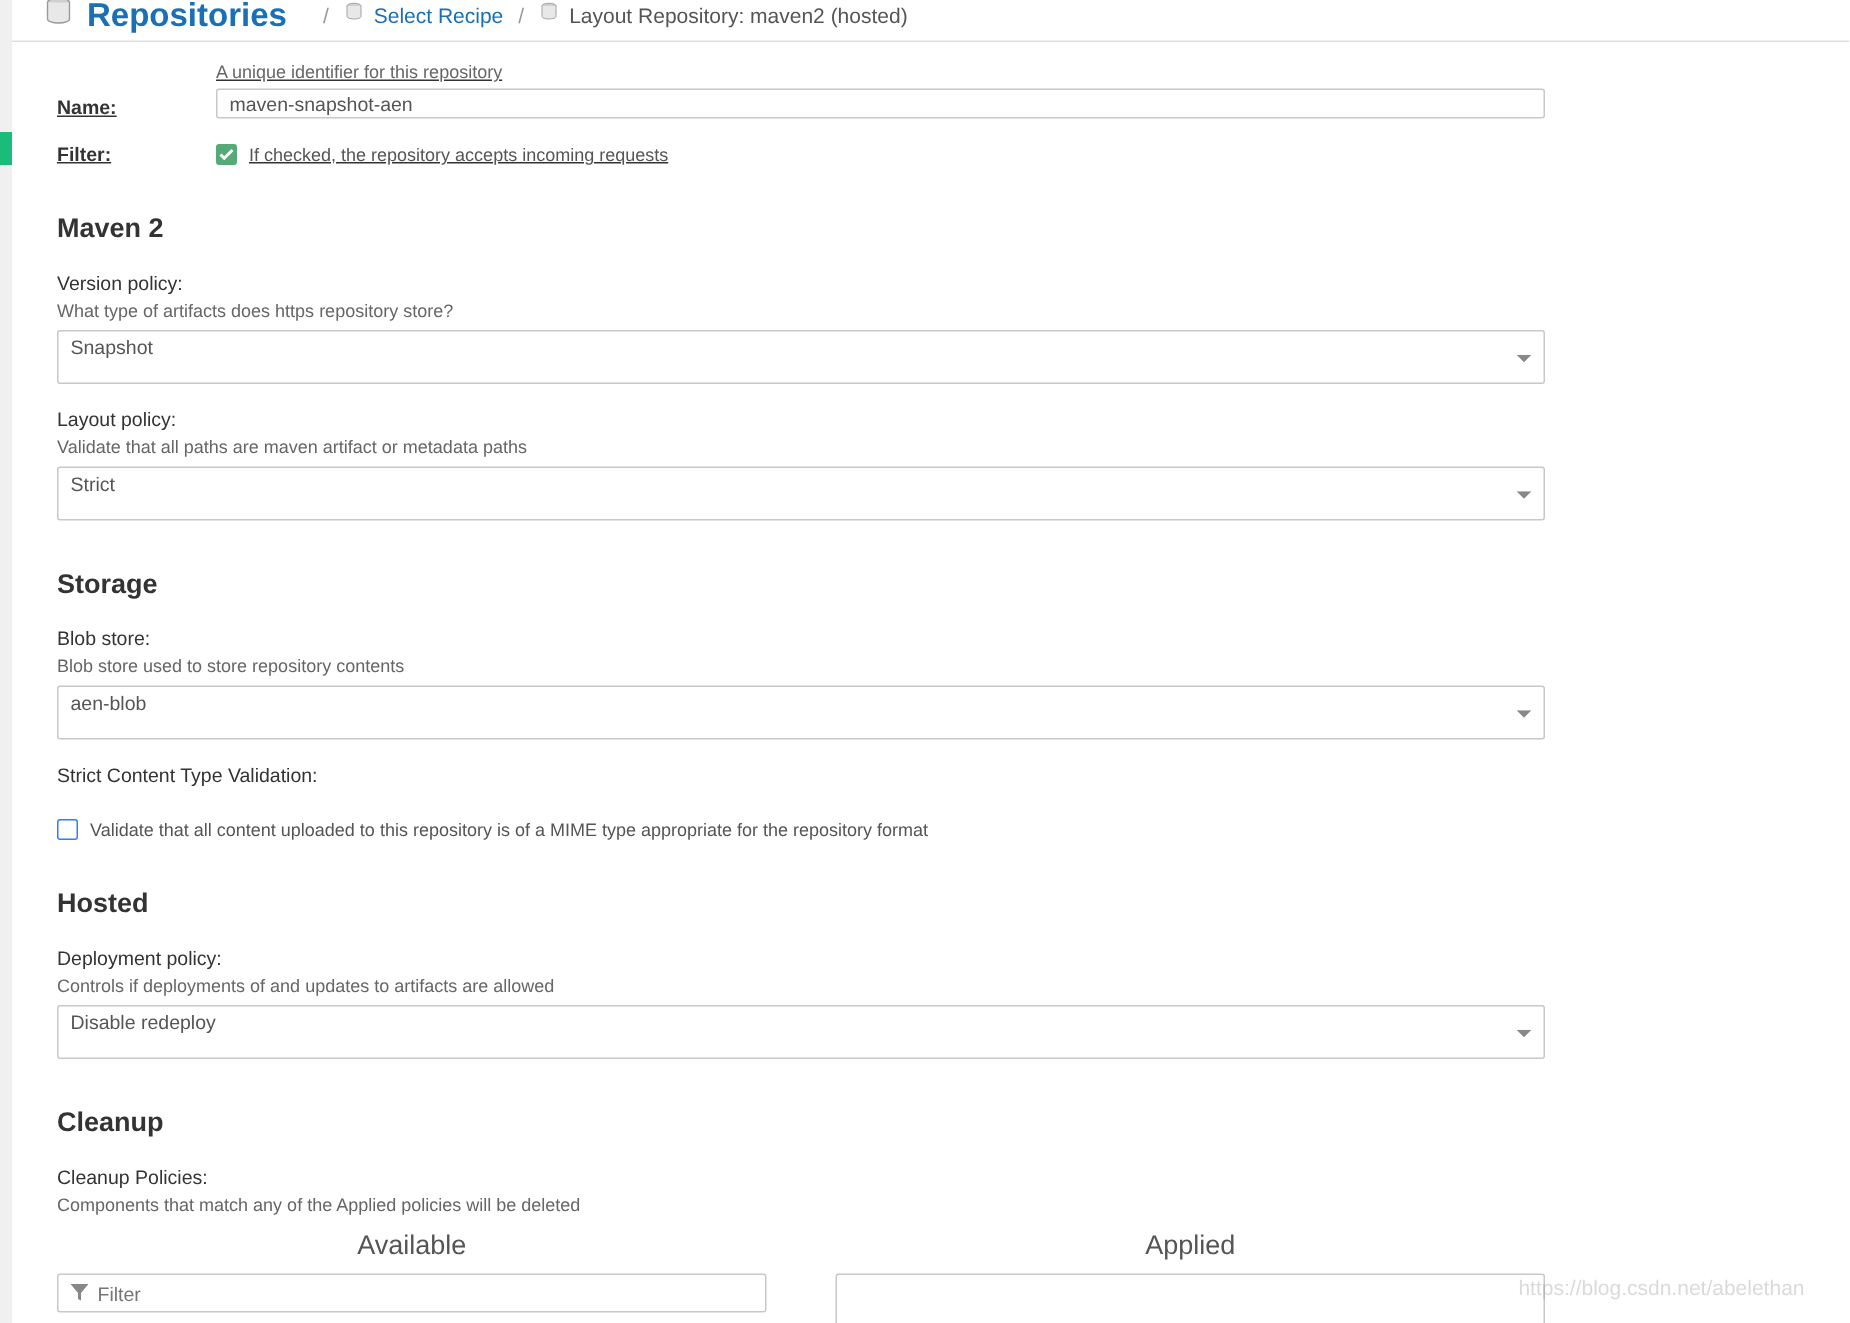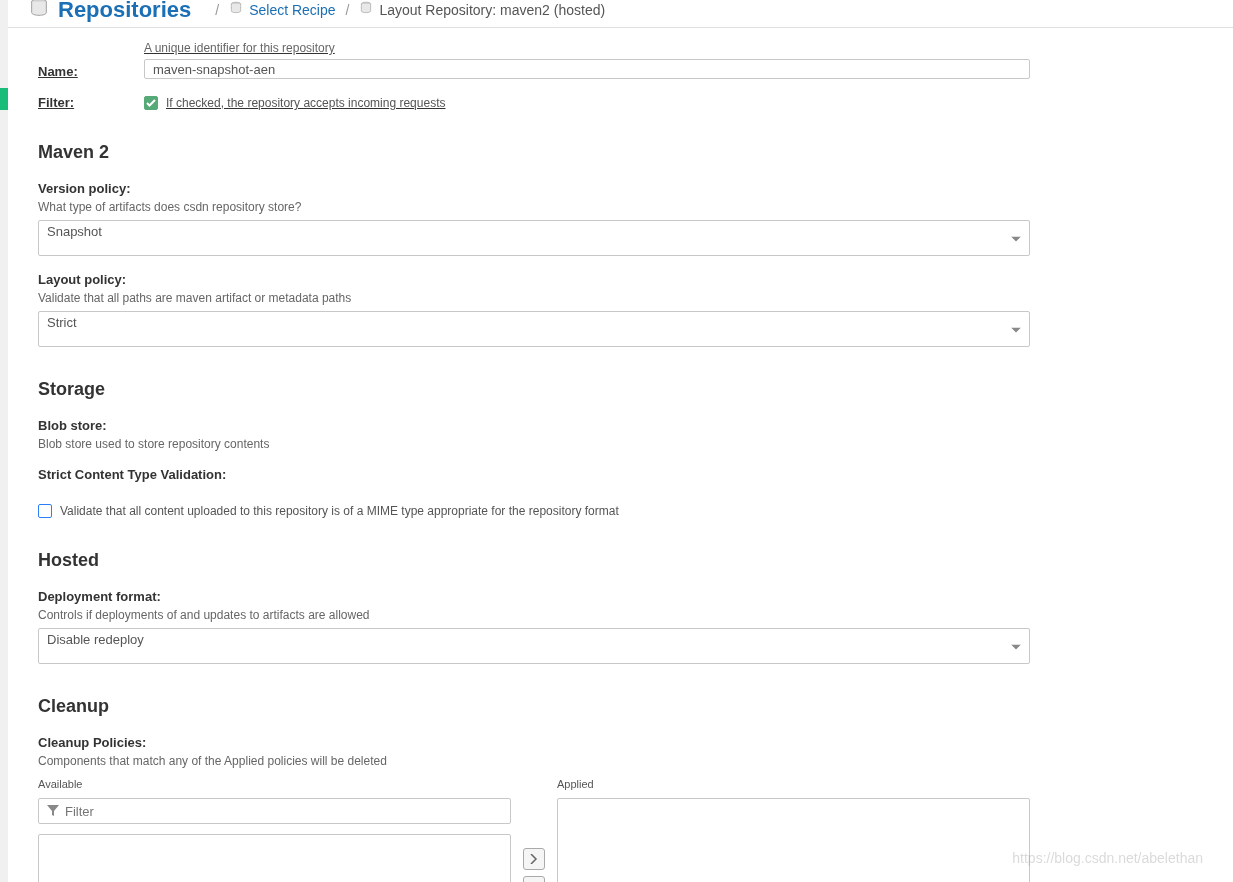--- a/index.html
+++ b/index.html
@@ -76,21 +76,21 @@
     .chk-row .chk-lbl { font-size: 12px; color: #555; }
 
     .section-title {
       font-size: 18px; font-weight: bold; color: #333;
       margin-top: 32px; margin-bottom: 18px;
     }
     .section-title.first { }
 
     .field { margin-bottom: 16px; }
     .field-label {
-      font-weight: bold; font-size: 13px; color: #333; margin-bottom: 4px;
+      font-weight: normal; font-size: 13px; color: #333; margin-bottom: 4px;
     }
     .field-help {
       font-size: 12px; color: #666; margin-bottom: 6px;
     }
     .select-wrap {
       position: relative; width: 100%;
       border: 1px solid #c8c8c8; border-radius: 2px;
       height: 36px; background: #fff;
     }
     .select-val {
@@ -100,21 +100,21 @@
       position: absolute; right: 8px; top: 50%; transform: translateY(-50%);
       pointer-events: none;
     }
 
     .chk-field { display: flex; align-items: center; gap: 8px; margin-top: 22px; }
     .chk-field .chk { border-color: #2d7ff9; }
     .chk-field .label { font-size: 12px; color: #555; }
 
     .cols { display: flex; gap: 12px; align-items: flex-start; margin-top: 10px; }
     .col { flex: 1; }
-    .col-title { font-size: 11px; color: #555; margin-bottom: 8px; }
+    .col-title { font-size: 18px; color: #555; margin-bottom: 8px; text-align: center; }
     .filter-wrap {
       border: 1px solid #c8c8c8; border-radius: 2px;
       display: flex; align-items: center; padding: 3px 8px;
       margin-bottom: 10px; height: 26px; justify-content: flex-end;
     }
     .filter-wrap svg { margin-right: 6px; flex-shrink: 0; }
     .filter-input {
       border: none; outline: none; flex: 1; font-size: 13px;
       color: #555; background: transparent;
     }
@@ -195,21 +195,21 @@
         </div>
         <span class="chk-lbl">If checked, the repository accepts incoming requests</span>
       </div>
     </div>
   </div>
 
   <div class="section-title first">Maven 2</div>
 
   <div class="field">
     <div class="field-label">Version policy:</div>
-    <div class="field-help">What type of artifacts does csdn repository store?</div>
+    <div class="field-help">What type of artifacts does https repository store?</div>
     <div class="select-wrap">
       <div class="select-val">Snapshot</div>
       <span class="select-arrow"><svg width="10" height="6">
             <path d="M0 0l5 5 5-5" fill="#888"></path>
           </svg></span>
     </div>
   </div>
 
   <div class="field">
     <div class="field-label">Layout policy:</div>
@@ -220,36 +220,42 @@
             <path d="M0 0l5 5 5-5" fill="#888"></path>
           </svg></span>
     </div>
   </div>
 
   <div class="section-title">Storage</div>
 
   <div class="field">
     <div class="field-label">Blob store:</div>
     <div class="field-help">Blob store used to store repository contents</div>
+    <div class="select-wrap">
+      <div class="select-val">aen-blob</div>
+      <span class="select-arrow"><svg width="10" height="6">
+            <path d="M0 0l5 5 5-5" fill="#888"></path>
+          </svg></span>
+    </div>
   </div>
 
   <div class="field">
     <div class="field-label">Strict Content Type Validation:</div>
     <div class="chk-field">
       <div class="chk">
         
       </div>
       <span class="label">Validate that all content uploaded to this repository is of a MIME type appropriate for the repository format</span>
     </div>
   </div>
 
   <div class="section-title">Hosted</div>
 
   <div class="field">
-    <div class="field-label">Deployment format:</div>
+    <div class="field-label">Deployment policy:</div>
     <div class="field-help">Controls if deployments of and updates to artifacts are allowed</div>
     <div class="select-wrap">
       <div class="select-val">Disable redeploy</div>
       <span class="select-arrow"><svg width="10" height="6">
             <path d="M0 0l5 5 5-5" fill="#888"></path>
           </svg></span>
     </div>
   </div>
 
   <div class="section-title">Cleanup</div>

